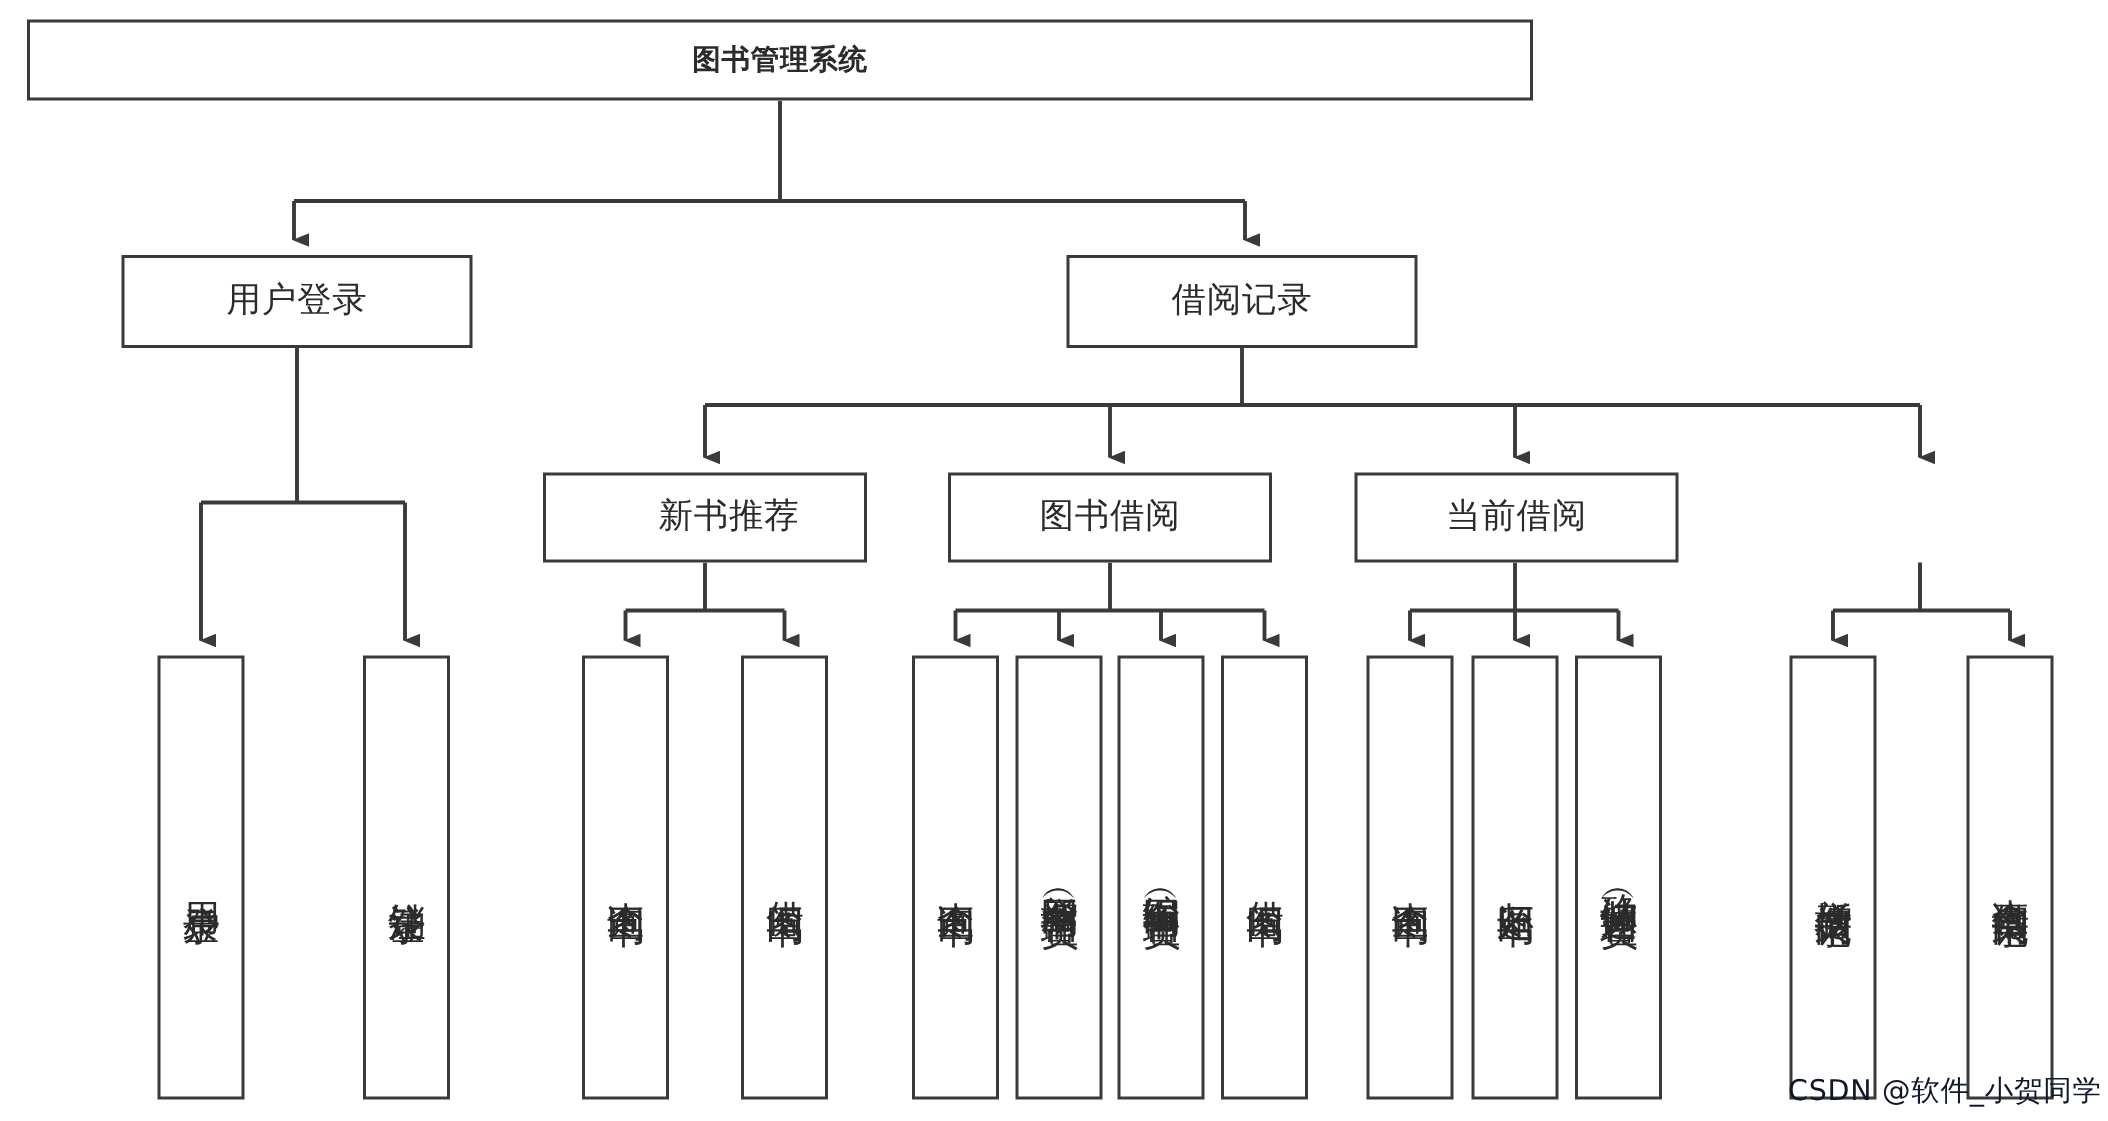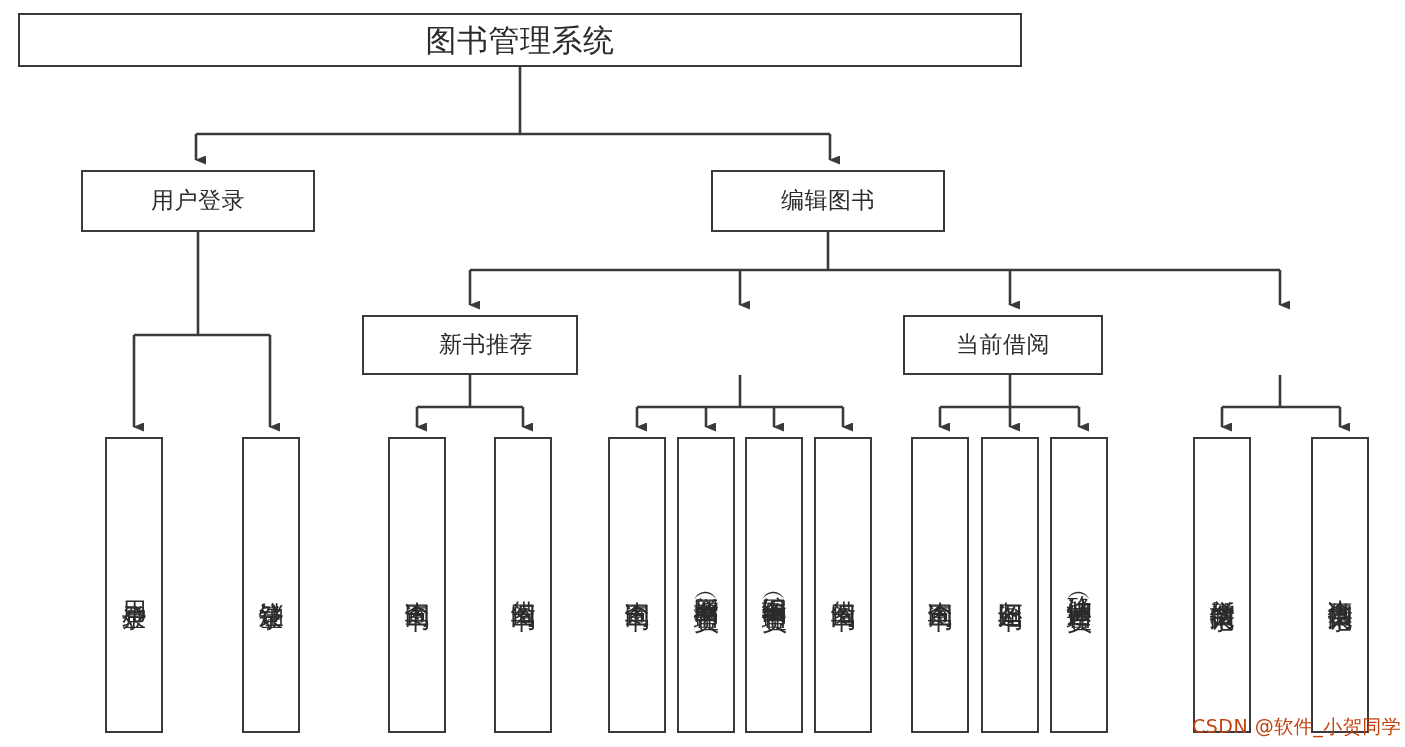--- a/index.html
+++ b/index.html
@@ -38,37 +38,38 @@
     display: block;
     text-align: center;
     line-height: 1.18;
     white-space: nowrap;
   }
   .node.horiz .node-label {
     font-size: 23px;
     letter-spacing: 0.5px;
   }
   .node.root .node-label {
-    font-size: 31px;
+    font-size: 19px;
+    font-weight: bold;
   }
   .node.vert {
     align-items: center;
     justify-content: center;
   }
   .node.vert .node-label {
     writing-mode: vertical-rl;
     text-orientation: upright;
     font-size: 25px;
     line-height: 1.1;
     letter-spacing: 2px;
     max-height: 100%;
   }
   .watermark {
     position: absolute;
-    color: #c2410c;
+    color: #0f172a;
     font-size: 19px;
     white-space: nowrap;
     pointer-events: none;
     letter-spacing: 0.5px;
   }
 </style>
 </head>
 <body>
 
 <div id="canvas">
@@ -125,27 +126,30 @@
   </svg>
 
   <div class="node root horiz" style="left:18px; top:13px; width:1004px; height:54px;">
     <span class="node-label">图书管理系统</span>
   </div>
 
   <div class="node horiz" style="left:81px; top:170px; width:234px; height:62px;">
     <span class="node-label">用户登录</span>
   </div>
   <div class="node horiz" style="left:711px; top:170px; width:234px; height:62px;">
-    <span class="node-label">编辑图书</span>
+    <span class="node-label">借阅记录</span>
   </div>
 
   <div class="node horiz" style="left:362px; top:315px; width:216px; height:60px;padding-left:32px;">
     <span class="node-label">新书推荐</span>
   </div>
-  <div class="node horiz" style="left:903px; top:315px; width:200px; height:60px;">
+  <div class="node horiz" style="left:632px; top:315px; width:216px; height:60px;">
+    <span class="node-label">图书借阅</span>
+  </div>
+  <div class="node horiz" style="left:903px; top:315px; width:216px; height:60px;">
     <span class="node-label">当前借阅</span>
   </div>
 
   <div class="node vert" style="left:105px; top:437px; width:58px; height:296px;">
     <span class="node-label">用户登录</span>
   </div>
   <div class="node vert" style="left:242px; top:437px; width:58px; height:296px;">
     <span class="node-label">注销登录</span>
   </div>
 

